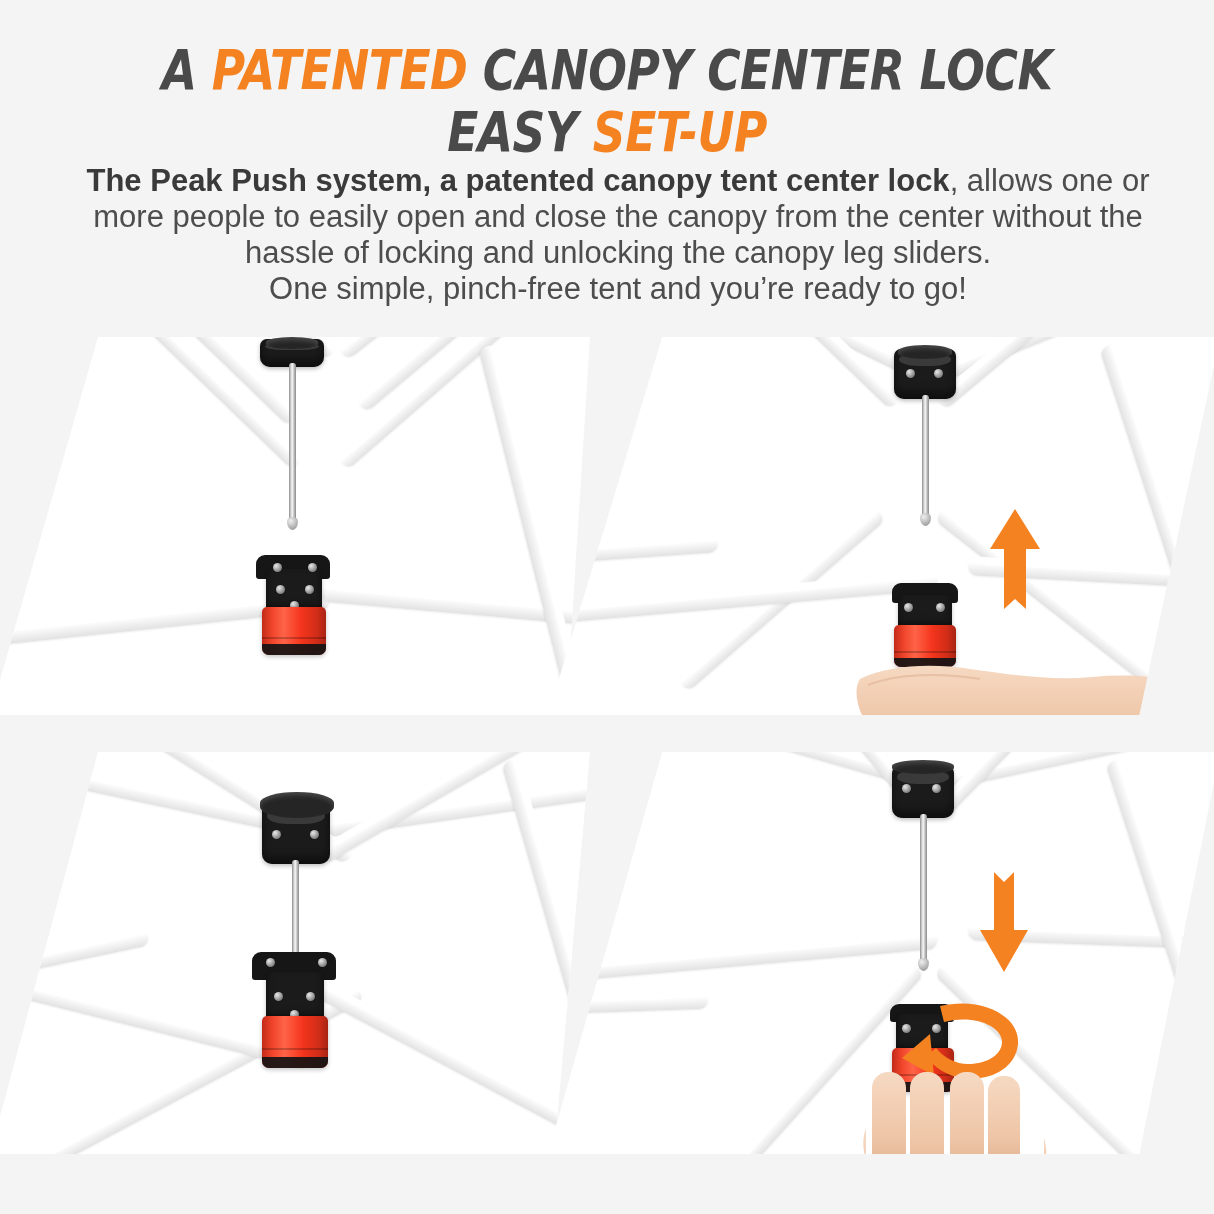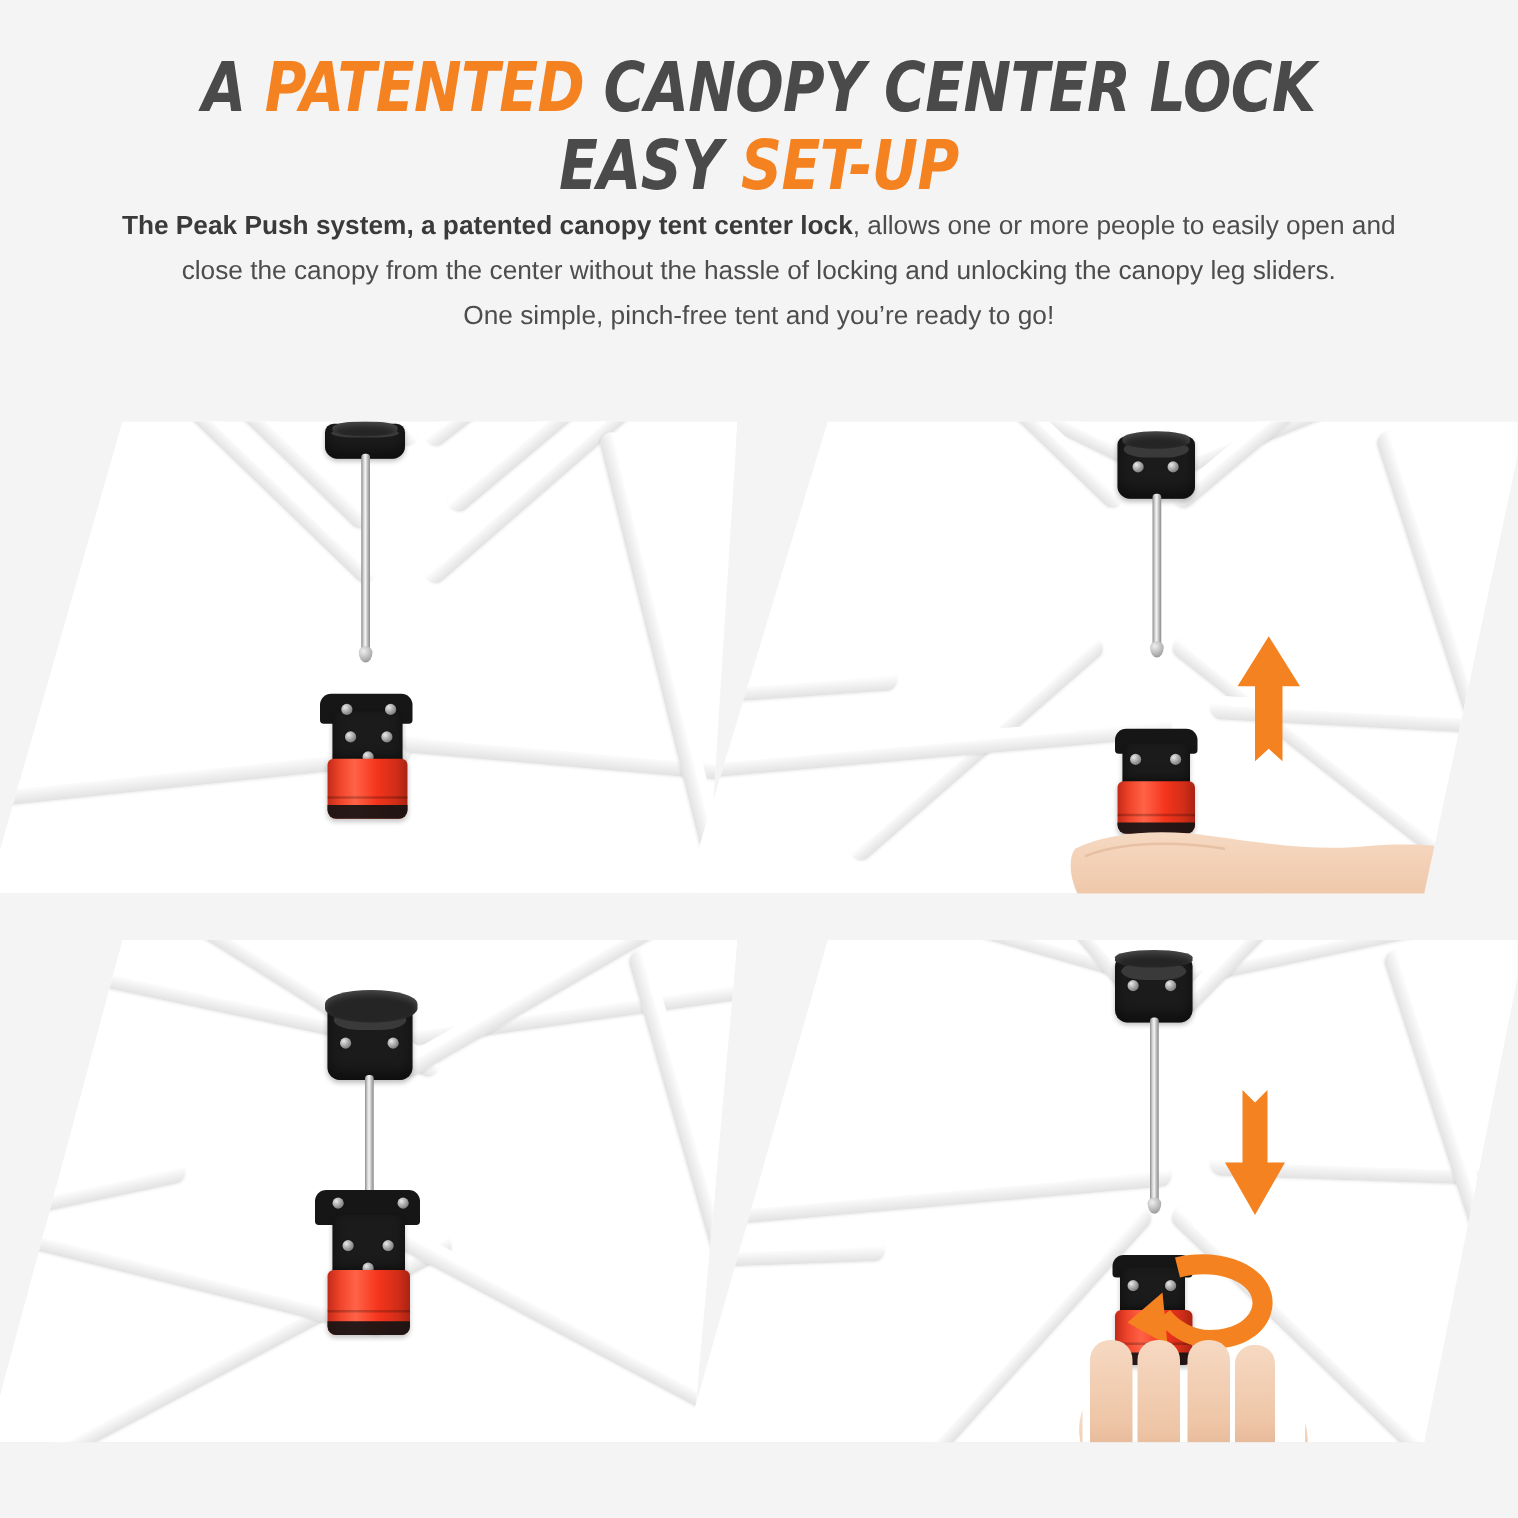--- a/index.html
+++ b/index.html
@@ -38,25 +38,25 @@
     transform: scaleX(0.92);
     white-space: nowrap;
   }
   .headline-line .hl-orange { color: #f58220; }
   .headline-line + .headline-line { margin-top: 6px; }
 
   
   .subcopy {
     position: absolute;
     top: 163px;
-    left: 75px;
+    left: 86px;
     width: 1064px;
     text-align: center;
     color: #4d4d4d;
-    font-size: 21px;
+    font-size: 31px;
     line-height: 36px;
     font-family: "Liberation Sans Narrow", "Liberation Sans", sans-serif;
   }
   .subcopy b { font-weight: 700; color: #3a3a3a; }
 
   
   .panels { position: absolute; top: 0; left: 0; width: 1214px; height: 1214px; }
 
   .panel {
     position: absolute;

